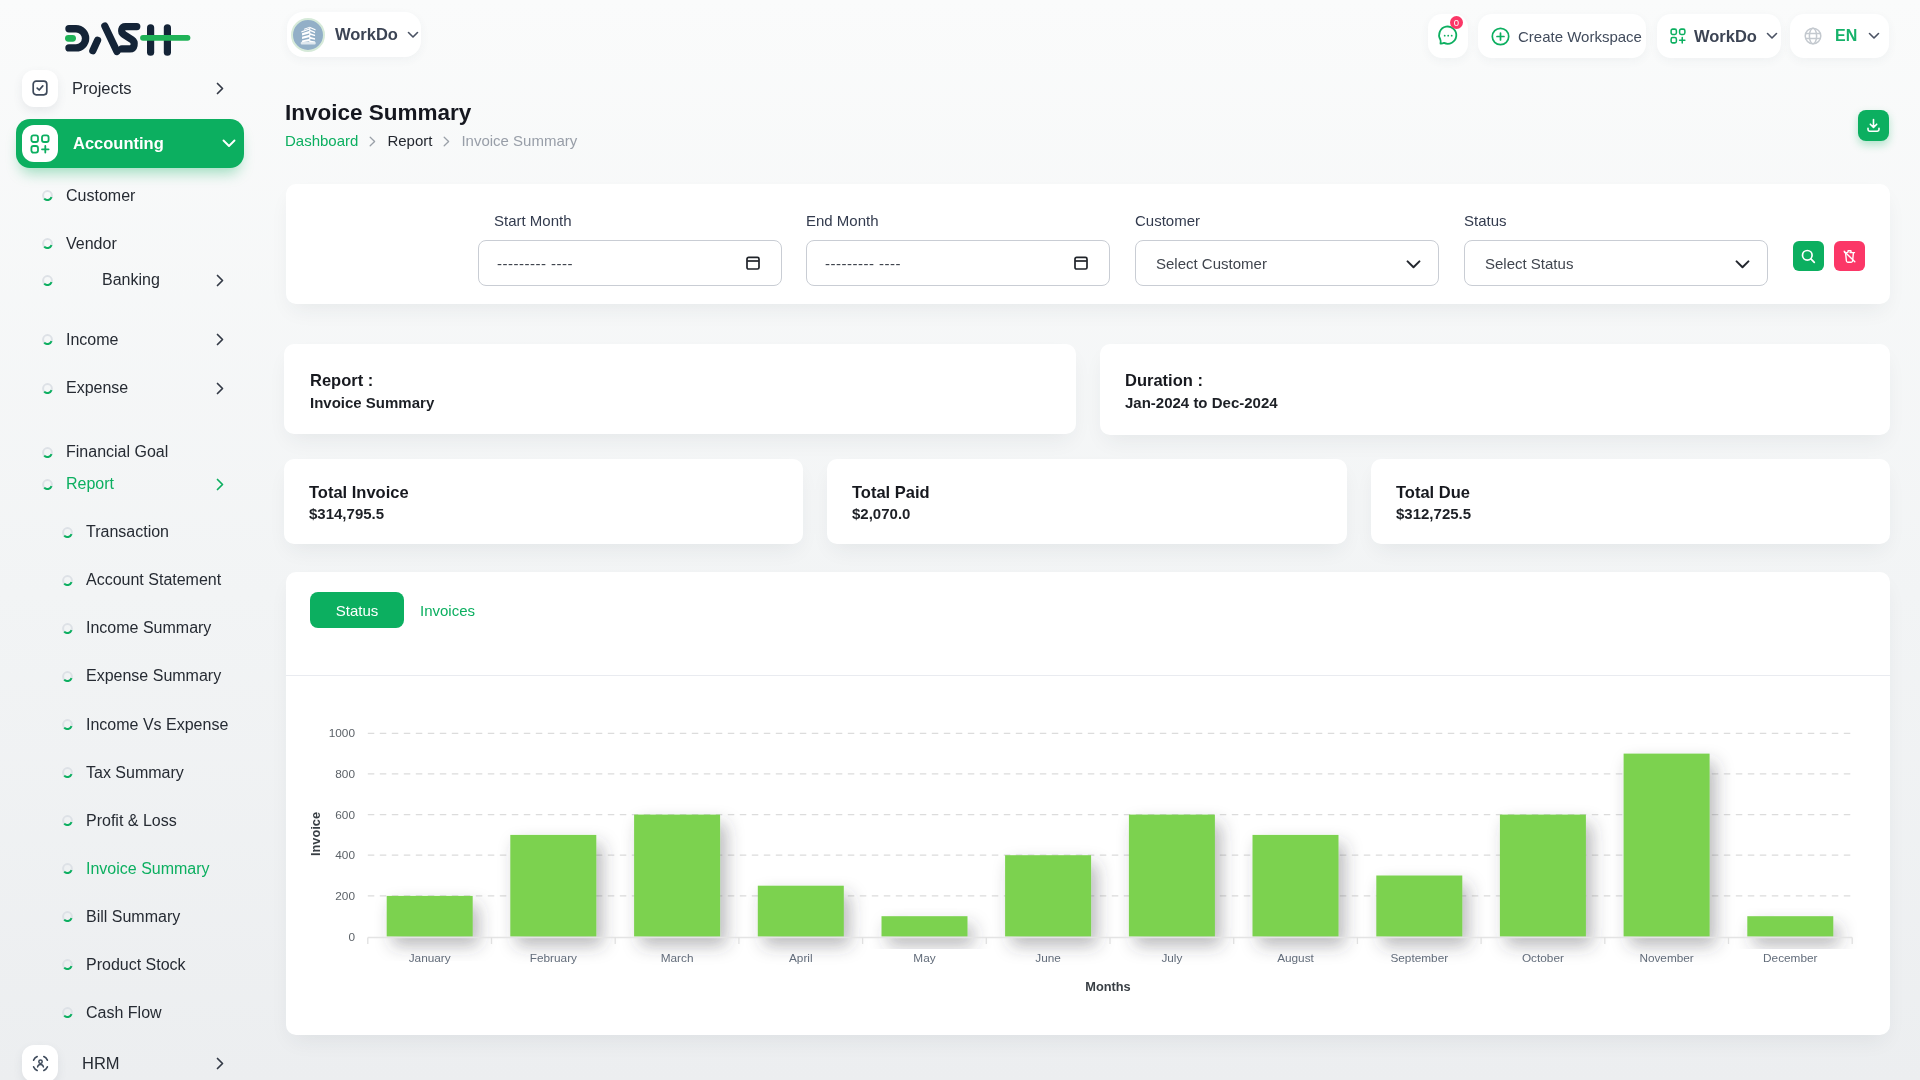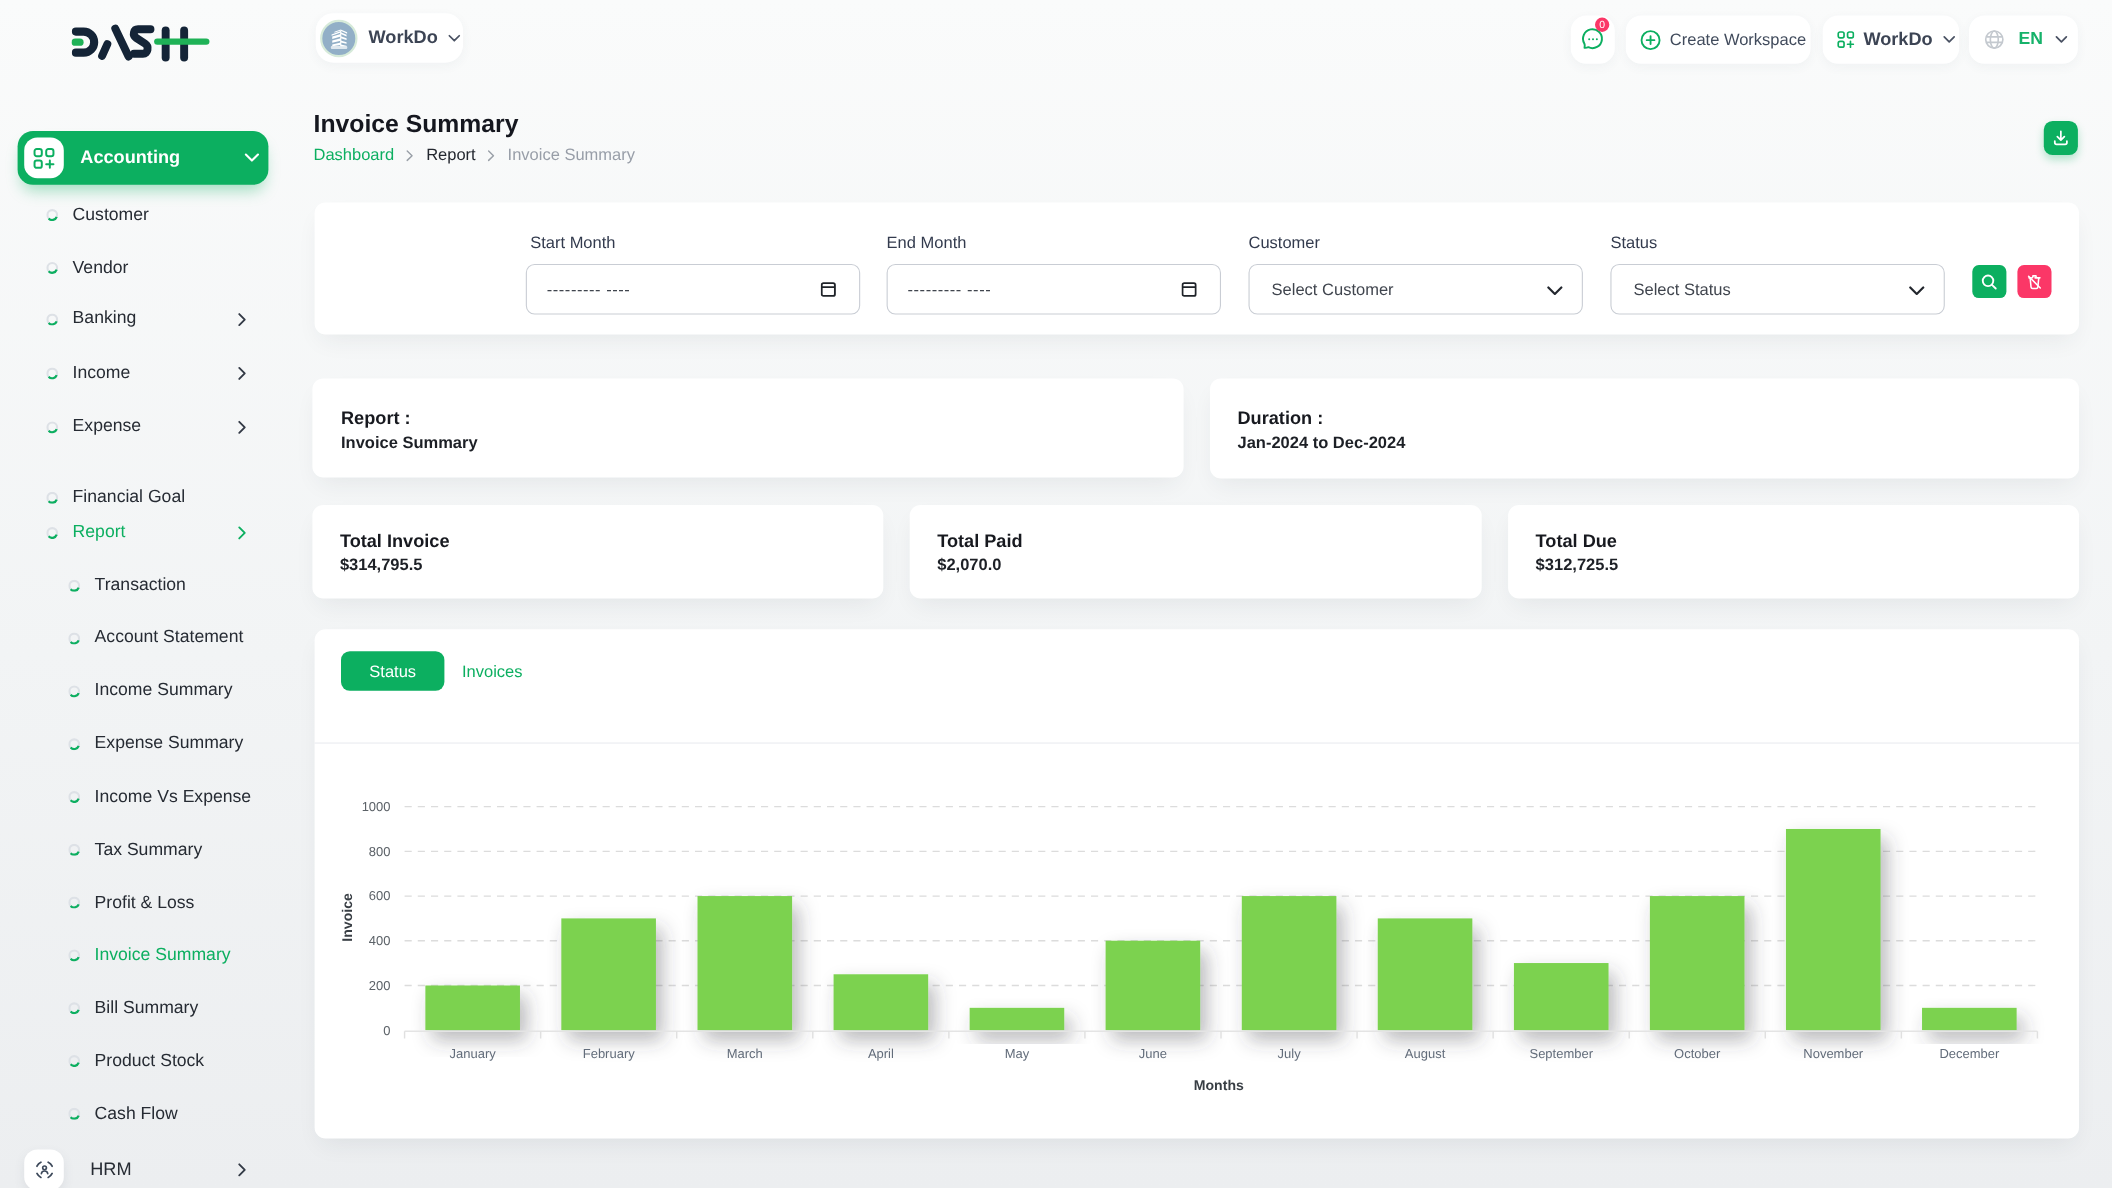--- a/index.html
+++ b/index.html
@@ -57,20 +57,32 @@
     <path d="M39.8 6.0 L51.9 31.4" stroke="#142437" stroke-width="7.2" stroke-linecap="round"></path>
 
     <path d="M71.8 6.6 H60.5 C56.4 6.6 55.2 12.0 58.8 14.4 L67.0 19.8 C70.6 22.2 69.6 28.9 65.0 28.9 H56.8" stroke="#142437" stroke-width="7.2" stroke-linecap="round"></path>
 
     <path d="M85.6 7.8 V32.2" stroke="#142437" stroke-width="7.2" stroke-linecap="round"></path>
     <path d="M102.4 7.8 V32.2" stroke="#142437" stroke-width="7.2" stroke-linecap="round"></path>
 
     <path d="M78 17.8 H122.5" stroke="#1fb257" stroke-width="5.8" stroke-linecap="round"></path>
   </svg>
 
+  <div class="mrow" style="top:64px;height:48px;">
+    <div class="iconbox" style="margin-left:22px;">
+      <svg width="16" height="16" viewBox="0 0 16 16" fill="none">
+          <rect x="1.2" y="1.2" width="13.6" height="13.6" rx="3" stroke="#3e4a5b" stroke-width="1.7"></rect>
+          <path d="M5.2 8.1 L7.2 10 L10.8 5.9" stroke="#3e4a5b" stroke-width="1.7" stroke-linecap="round" stroke-linejoin="round"></path>
+        </svg>
+    </div>
+    <span class="itxt" style="margin-left:14px;font-weight:500;font-size:16.5px;">Projects</span>
+    <svg class="chev" width="8" height="13" viewBox="0 0 8 13" fill="none">
+        <path d="M1.5 1.5 L6.5 6.5 L1.5 11.5" stroke="#333a46" stroke-width="1.7" stroke-linecap="round" stroke-linejoin="round"></path>
+      </svg>
+  </div>
 
   <div class="abs acctpill">
     <div class="iconbox">
       <svg width="20" height="20" viewBox="0 0 20 20" fill="none">
         <rect x="1.4" y="1.4" width="6.6" height="6.6" rx="2" stroke="#0caf60" stroke-width="1.8"></rect>
         <rect x="12" y="1.4" width="6.6" height="6.6" rx="2" stroke="#0caf60" stroke-width="1.8"></rect>
         <rect x="1.4" y="12" width="6.6" height="6.6" rx="2" stroke="#0caf60" stroke-width="1.8"></rect>
         <path d="M15.3 12 V18.6 M12 15.3 H18.6" stroke="#0caf60" stroke-width="1.8" stroke-linecap="round"></path>
       </svg>
     </div>
@@ -88,21 +100,21 @@
         </svg>
         <span class="itxt" style="margin-left:66px;color:#262b33">Customer</span>
       </div>
       <div class="mrow" style="top:219.8px;height:48px;">
         <svg style="position:absolute;left:42px;top:18.5px" width="11" height="11" viewBox="0 0 11 11" fill="none">
           <circle cx="5.5" cy="5.5" r="4.4" stroke="#dde1e6" stroke-width="2"></circle>
           <path d="M9.55 7.1 A4.4 4.4 0 0 1 2.2 8.6" stroke="#0caf60" stroke-width="2"></path>
         </svg>
         <span class="itxt" style="margin-left:66px;color:#262b33">Vendor</span>
       </div>
-      <div class="mrow" style="top:266px;height:48px;">
+      <div class="mrow" style="top:256px;height:48px;padding-left:36px;">
         <svg style="position:absolute;left:42px;top:18.5px" width="11" height="11" viewBox="0 0 11 11" fill="none">
           <circle cx="5.5" cy="5.5" r="4.4" stroke="#dde1e6" stroke-width="2"></circle>
           <path d="M9.55 7.1 A4.4 4.4 0 0 1 2.2 8.6" stroke="#0caf60" stroke-width="2"></path>
         </svg>
         <span class="itxt" style="margin-left:66px;color:#262b33">Banking</span>
         <svg class="chev" width="8" height="13" viewBox="0 0 8 13" fill="none">
           <path d="M1.5 1.5 L6.5 6.5 L1.5 11.5" stroke="#333a46" stroke-width="1.7" stroke-linecap="round" stroke-linejoin="round"></path>
         </svg>
       </div>
       <div class="mrow" style="top:315.9px;height:48px;">
@@ -321,21 +333,21 @@
     <svg width="15" height="15" viewBox="0 0 15 15" fill="none">
       <path d="M7.5 1.5 V9 M4.3 6.2 L7.5 9.4 L10.7 6.2" stroke="#fff" stroke-width="1.6" stroke-linecap="round" stroke-linejoin="round"></path>
       <path d="M2 10.2 V11.6 A1.6 1.6 0 0 0 3.6 13.2 H11.4 A1.6 1.6 0 0 0 13 11.6 V10.2" stroke="#fff" stroke-width="1.6" stroke-linecap="round"></path>
     </svg>
   </div>
 </div>
 
 <div id="content">
 
   <div class="abs card" style="left:286px;top:184px;width:1604px;height:120px;">
-    <div class="abs flabel" style="left:196px;top:28px;text-align:center;">Start Month</div>
+    <div class="abs flabel" style="left:208px;top:28px;text-align:center;">Start Month</div>
     <div class="abs flabel" style="left:520px;top:28px;">End Month</div>
     <div class="abs flabel" style="left:849px;top:28px;">Customer</div>
     <div class="abs flabel" style="left:1178px;top:28px;">Status</div>
 
     <div class="finput" style="left:192px;top:56px;">
       <span style="margin-left:18px;letter-spacing:.5px;">--------- ----</span>
       <svg style="position:absolute;right:21px;top:14px" width="14" height="15" viewBox="0 0 14 15" fill="none">
         <rect x="1" y="2.4" width="12" height="11.6" rx="1.6" stroke="#1f2329" stroke-width="1.7"></rect>
         <path d="M1.2 6 H12.8" stroke="#1f2329" stroke-width="1.7"></path>
       </svg>

